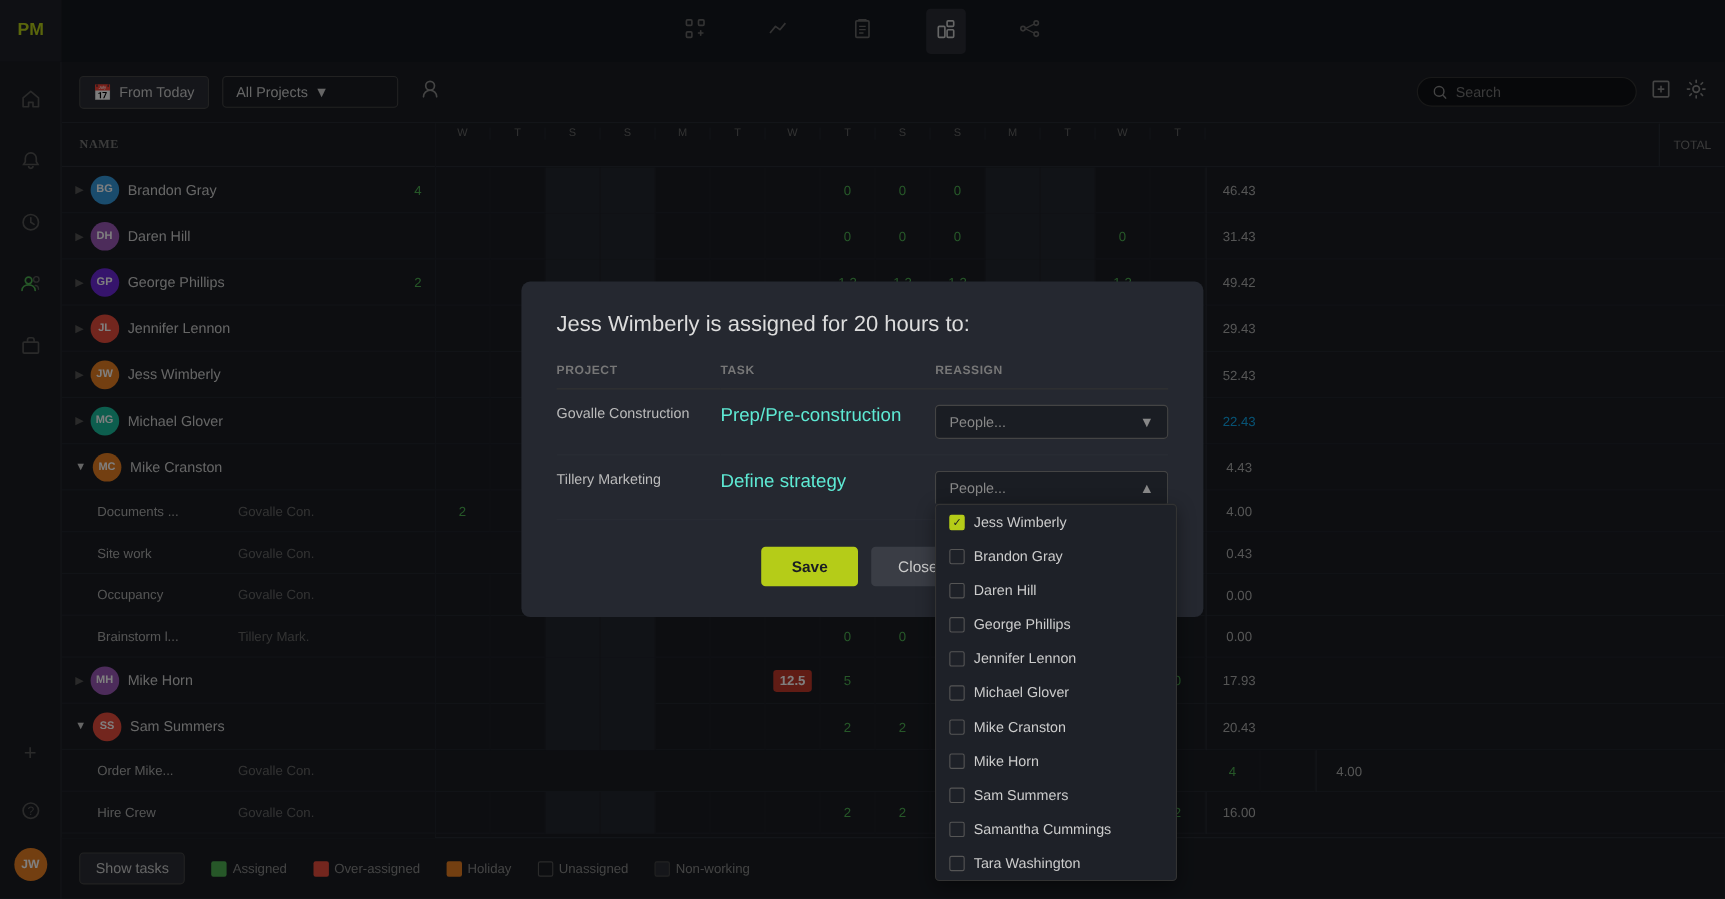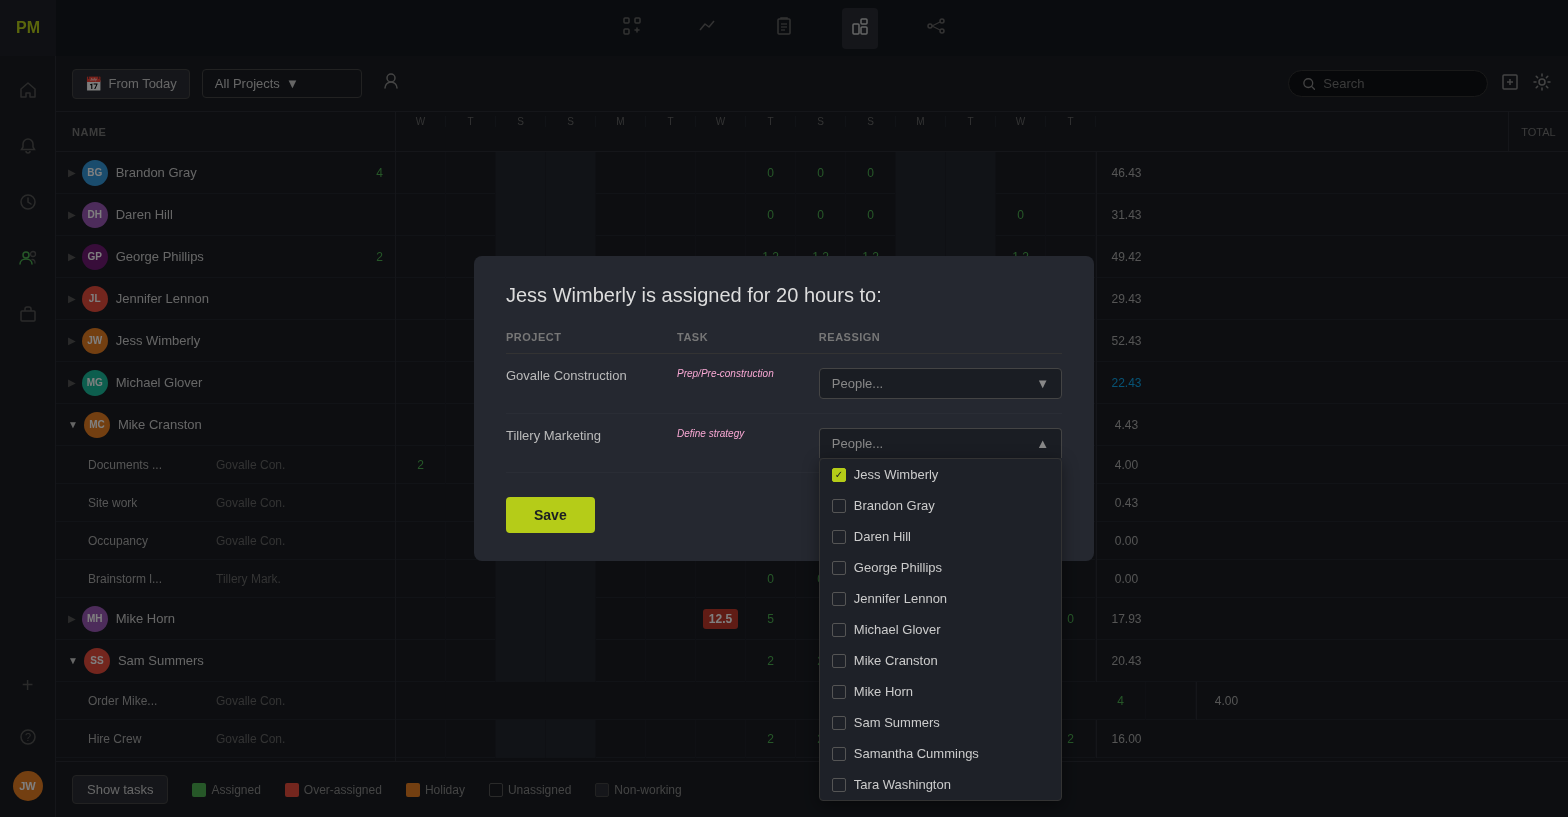--- a/index.html
+++ b/index.html
@@ -33,21 +33,21 @@
     .search-box { display: flex; align-items: center; background: #0f1115; border: 1px solid #333; border-radius: 20px; padding: 5px 14px; gap: 8px; width: 200px; }
     .search-box input { background: transparent; border: none; outline: none; color: #ccc; font-size: 13px; width: 100%; }
     .export-btn { color: #888; font-size: 16px; cursor: pointer; }
     .settings-btn { color: #888; font-size: 16px; cursor: pointer; }
 
     
     .grid-area { display: flex; flex: 1; overflow: hidden; position: relative; }
 
     
     .list-panel { width: 340px; background: #1a1d23; border-right: 1px solid #2a2d35; overflow-y: auto; flex-shrink: 0; }
-    .list-header { padding: 8px 16px; color: #777; font-size: 11px; font-weight: 600; text-transform: uppercase; letter-spacing: 0.5px; border-bottom: 1px solid #2a2d35; height: 40px; display: flex; align-items: center; }
+    .list-header { padding: 8px 16px; color: #777; font-size: 11px; font-weight: 600; text-transform: uppercase; letter-spacing: 0.5px; border-bottom: 1px solid #2a2d35; height: 40px; display: flex; align-items: center; font-family: Liberation Serif, serif; }
     .list-row { display: flex; align-items: center; padding: 8px 12px; border-bottom: 1px solid #23262e; cursor: pointer; height: 42px; }
     .list-row .expand-arrow { color: #555; margin-right: 6px; font-size: 10px; }
     .avatar-circle { width: 26px; height: 26px; border-radius: 50%; display: flex; align-items: center; justify-content: center; color: #fff; font-size: 10px; font-weight: bold; margin-right: 8px; flex-shrink: 0; }
     .row-name { color: #ccc; font-size: 13px; flex: 1; }
     .row-num { color: #4caf50; font-size: 12px; margin-left: auto; }
     .sub-row { display: flex; align-items: center; padding: 7px 12px 7px 32px; border-bottom: 1px solid #23262e; height: 38px; }
     .sub-row-name { color: #aaa; font-size: 12px; flex: 1; white-space: nowrap; overflow: hidden; text-overflow: ellipsis; max-width: 120px; }
     .sub-row-proj { color: #666; font-size: 12px; margin-left: 8px; white-space: nowrap; overflow: hidden; text-overflow: ellipsis; max-width: 90px; }
 
     
@@ -65,24 +65,24 @@
     .legend-box.non-working { background: #2a2d35; border: 1px solid #444; }
 
     
     .modal-overlay { position: absolute; top: 0; left: 0; right: 0; bottom: 0; background: rgba(0,0,0,0.5); z-index: 100; display: flex; align-items: center; justify-content: center; }
     .modal { background: #252830; border-radius: 8px; padding: 28px 32px; min-width: 620px; max-width: 800px; position: relative; z-index: 101; }
     .modal-title { font-size: 20px; color: #ddd; margin-bottom: 24px; font-weight: 400; }
     .modal-table { width: 100%; border-collapse: collapse; margin-bottom: 24px; }
     .modal-table th { text-align: left; font-size: 11px; font-weight: 600; color: #777; text-transform: uppercase; letter-spacing: 0.5px; padding-bottom: 10px; border-bottom: 1px solid #333; }
     .modal-table td { padding: 14px 0; border-bottom: 1px solid #2a2d35; vertical-align: top; }
     .modal-table td:first-child { color: #bbb; font-size: 13px; padding-right: 20px; white-space: nowrap; }
-    .modal-table td:nth-child(2) { color: #f9a8d4; font-size: 10px; padding-right: 20px; font-style: italic; }
+    .modal-table td:nth-child(2) { color: #5eead4; font-size: 17px; padding-right: 20px; }
     .reassign-select { display: flex; align-items: center; justify-content: space-between; background: #1a1d23; border: 1px solid #444; border-radius: 4px; padding: 7px 12px; color: #888; font-size: 13px; cursor: pointer; min-width: 200px; position: relative; }
     .reassign-select .arrow { color: #888; }
-    .modal-actions { display: flex; gap: 12px; justify-content: space-between; margin-top: 8px; }
+    .modal-actions { display: flex; gap: 12px; justify-content: center; margin-top: 8px; }
     .save-btn { background: #b5cc18; color: #1a1d23; border: none; padding: 10px 28px; border-radius: 4px; font-size: 14px; font-weight: 600; cursor: pointer; }
     .close-btn { background: #3a3d45; color: #ccc; border: none; padding: 10px 24px; border-radius: 4px; font-size: 14px; cursor: pointer; }
 
     
     .people-dropdown { position: absolute; background: #1e2128; border: 1px solid #333; border-radius: 4px; min-width: 220px; z-index: 200; top: 100%; left: 0; right: 0; box-shadow: 0 4px 16px rgba(0,0,0,0.4); }
     .people-dropdown-item { display: flex; align-items: center; padding: 8px 12px; cursor: pointer; gap: 8px; }
     .people-dropdown-item .check-box { width: 14px; height: 14px; border: 1px solid #555; border-radius: 2px; display: flex; align-items: center; justify-content: center; flex-shrink: 0; }
     .people-dropdown-item .check-box.checked { background: #b5cc18; border-color: #b5cc18; }
     .people-dropdown-item .check-mark { color: #1a1d23; font-size: 10px; }
     .people-dropdown-item .item-label { color: #ccc; font-size: 13px; }
@@ -237,21 +237,21 @@
         </div>
 
         <div class="list-row">
           <span class="expand-arrow">▶</span>
           <div class="avatar-circle" style="background:#9b59b6;">DH</div>
           <span class="row-name">Daren Hill</span>
         </div>
 
         <div class="list-row">
           <span class="expand-arrow">▶</span>
-          <div class="avatar-circle" style="background:#701a75;">GP</div>
+          <div class="avatar-circle" style="background:#6d28d9;">GP</div>
           <span class="row-name">George Phillips</span>
           <span class="row-num" style="color:#4caf50;">2</span>
         </div>
 
         <div class="list-row">
           <span class="expand-arrow">▶</span>
           <div class="avatar-circle" style="background:#e74c3c;">JL</div>
           <span class="row-name">Jennifer Lennon</span>
         </div>
 

